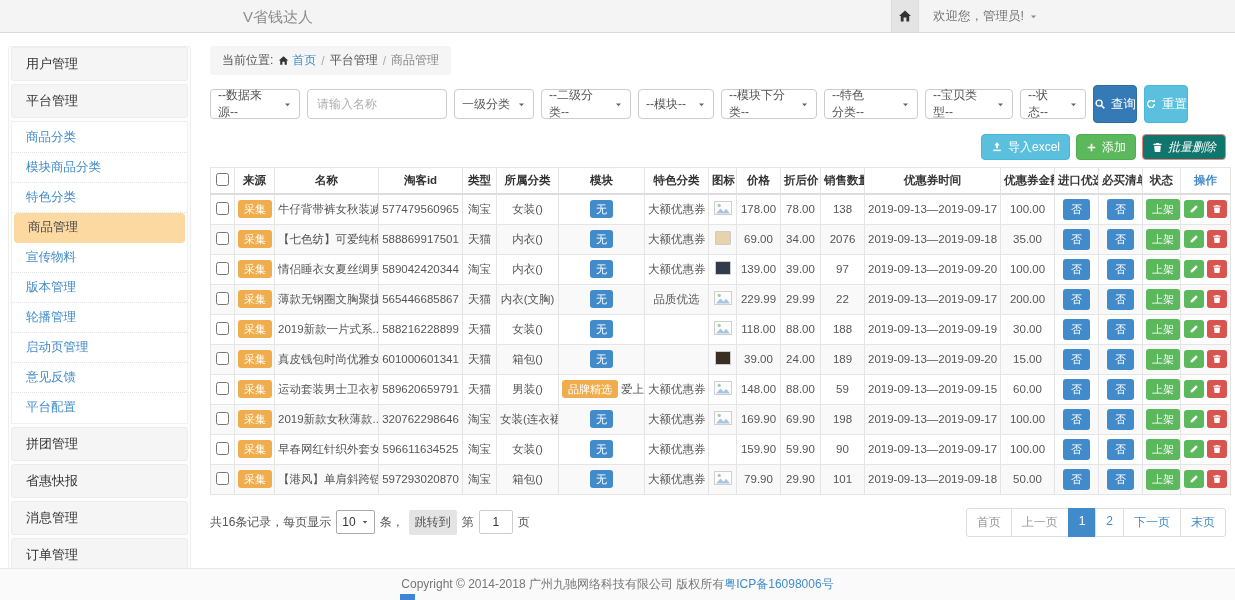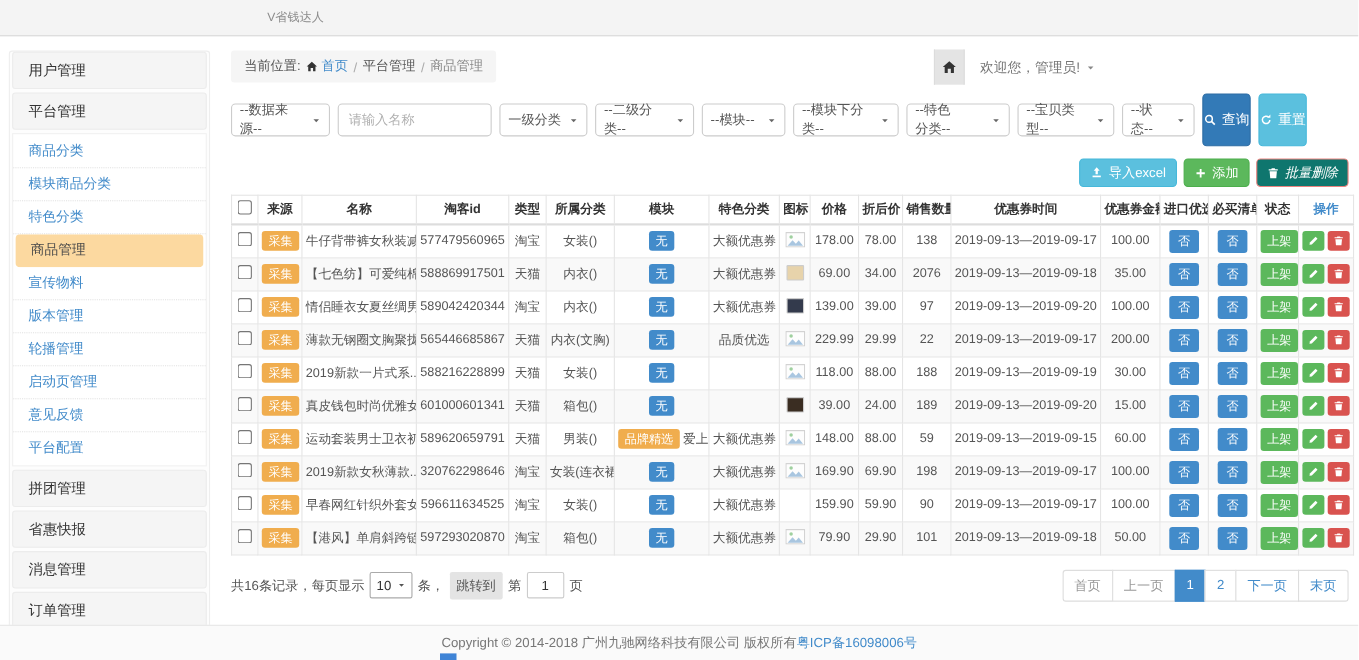--- a/index.html
+++ b/index.html
@@ -6,22 +6,22 @@
   html,body { width:1235px; height:600px; }
   body {
     font-family: "Liberation Sans", "DejaVu Sans", sans-serif;
     background:#fff; color:#333; overflow:hidden; position:relative;
   }
   .ic svg { display:block; }
 
   
   .topbar { position:absolute; top:0; left:0; width:1235px; height:33px;
     background:#f4f4f4; border-bottom:1px solid #d9d9d9; z-index:4; }
-  .app-title { position:absolute; left:243px; top:8px; font-size:11px; color:#8c8c8c; }
-  .topbar-right { position:absolute; left:849px; top:0; height:32px; display:flex; align-items:center;margin-top:45px; }
+  .app-title { position:absolute; left:243px; top:8px; font-size:15px; color:#8c8c8c; }
+  .topbar-right { position:absolute; left:891px; top:0; height:32px; display:flex; align-items:center; }
   .home-btn { width:28px; height:32px; background:#e4e4e4; border-left:1px solid #dcdcdc;
     border-right:1px solid #dcdcdc; display:flex; align-items:center; justify-content:center;
     color:#333; cursor:pointer; }
   .welcome { margin-left:14px; font-size:12.5px; color:#777; display:flex; align-items:center; gap:5px; cursor:pointer; }
   .welcome .ic { color:#888; }
 
   
   .sidebar { position:absolute; left:8px; top:46px; width:183px; background:#fdfdfd;
     border:1px solid #eee; border-radius:3px; padding-bottom:6px; z-index:1; }
   .side-title { color:#2a6496; font-weight:bold; font-size:15px; padding:9px 16px 8px; }
@@ -55,21 +55,21 @@
   .f-input::placeholder { color:#b0b0b0; }
   .f-controls > :nth-child(1){ width:90px; }
   .f-controls > :nth-child(3){ width:80px; }
   .f-controls > :nth-child(4){ width:90px; }
   .f-controls > :nth-child(5){ width:76px; }
   .f-controls > :nth-child(6){ width:96px; }
   .f-controls > :nth-child(7){ width:94px;gap:26px; }
   .f-controls > :nth-child(8){ width:88px; }
   .f-controls > :nth-child(9){ width:66px; }
 
-  .btn { height:48px; border:1px solid transparent; border-radius:4px; color:#fff;
+  .btn { height:38px; border:1px solid transparent; border-radius:4px; color:#fff;
     font-size:12.5px; padding:0 0; display:inline-flex; align-items:center; gap:5px;
     cursor:pointer; font-family:inherit; }
   .btn-primary { background:#337ab7; border-color:#2e6da4; }
   .btn-info    { background:#5bc0de; border-color:#46b8da; }
   .btn-success { background:#5cb85c; border-color:#4cae4c; }
   .btn-danger-soft { background:#0f766e; border-color:#ec827e;font-style:italic; }
 
   .toolbar { display:flex; justify-content:flex-end; gap:6px; margin:11px 0 7px; }
   .toolbar .btn { height:26px; font-size:12px; padding:0 9px; }
 

